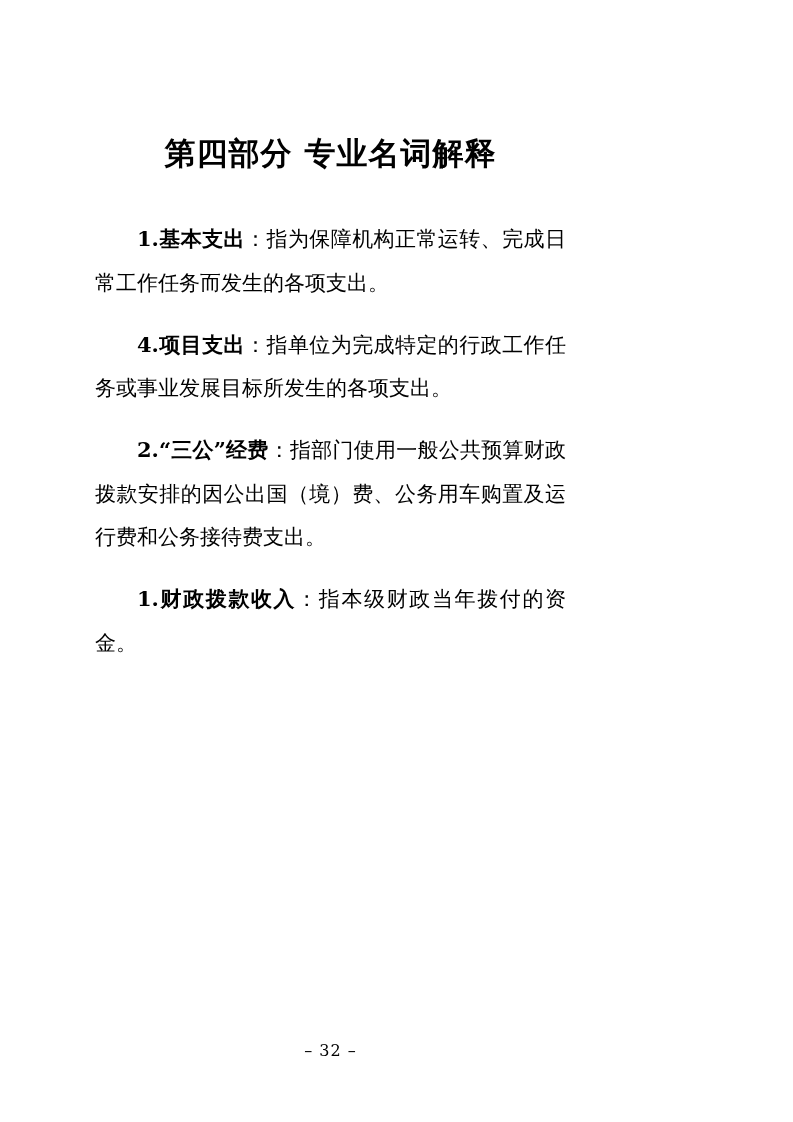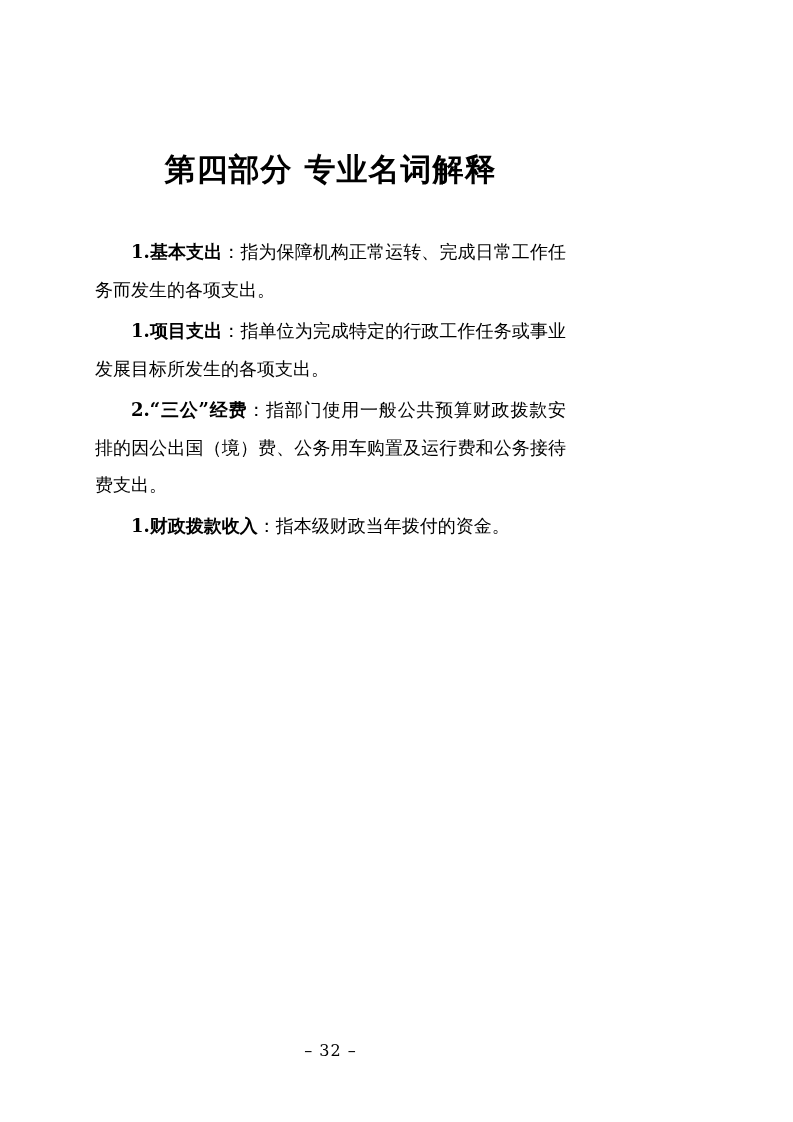--- a/index.html
+++ b/index.html
@@ -15,38 +15,38 @@
     color: #000000;
     overflow: hidden;
   }
   .page {
     position: absolute;
     left: 0;
     top: 0;
     width: 661px;
     height: 1122px;
     box-sizing: border-box;
-    padding: 16px 95px;
+    padding: 0 95px;
   }
   .doc-title {
     margin: 0;
     padding-top: 132px;
     text-align: center;
     font-family: "DejaVu Serif", "Liberation Serif", serif;
     font-size: 31px;
     font-weight: bold;
     letter-spacing: 1px;
     line-height: 1.4;
   }
   .body-block {
     margin-top: 42px;
   }
   .para {
-    margin: 4px 0 2px 0;
-    font-size: 18px;
+    margin: 17px 0 2px 0;
+    font-size: 21px;
     line-height: 2.08;
     text-align: justify;
     text-justify: inter-ideograph;
     text-indent: 2em;
     font-family: "DejaVu Serif", "Liberation Serif", serif;
   }
   .para .term {
     font-weight: bold;
   }
   .footer {
@@ -67,21 +67,21 @@
 
   <h1 class="doc-title">第四部分  专业名词解释</h1>
 
   <div class="body-block">
 
     <p class="para">
       <span class="term">1.基本支出</span><span>：指为保障机构正常运转、完成日常工作任务而发生的各项支出。</span>
     </p>
 
     <p class="para">
-      <span class="term">1.项目支出</span><span>：指单位为完成特定的行政工作任务或事业发展目标所发生的各项支出。</span>
+      <span class="term">4.项目支出</span><span>：指单位为完成特定的行政工作任务或事业发展目标所发生的各项支出。</span>
     </p>
 
     <p class="para">
       <span class="term">2.“三公”经费</span><span>：指部门使用一般公共预算财政拨款安排的因公出国（境）费、公务用车购置及运行费和公务接待费支出。</span>
     </p>
 
     <p class="para">
       <span class="term">1.财政拨款收入</span><span>：指本级财政当年拨付的资金。</span>
     </p>
 

